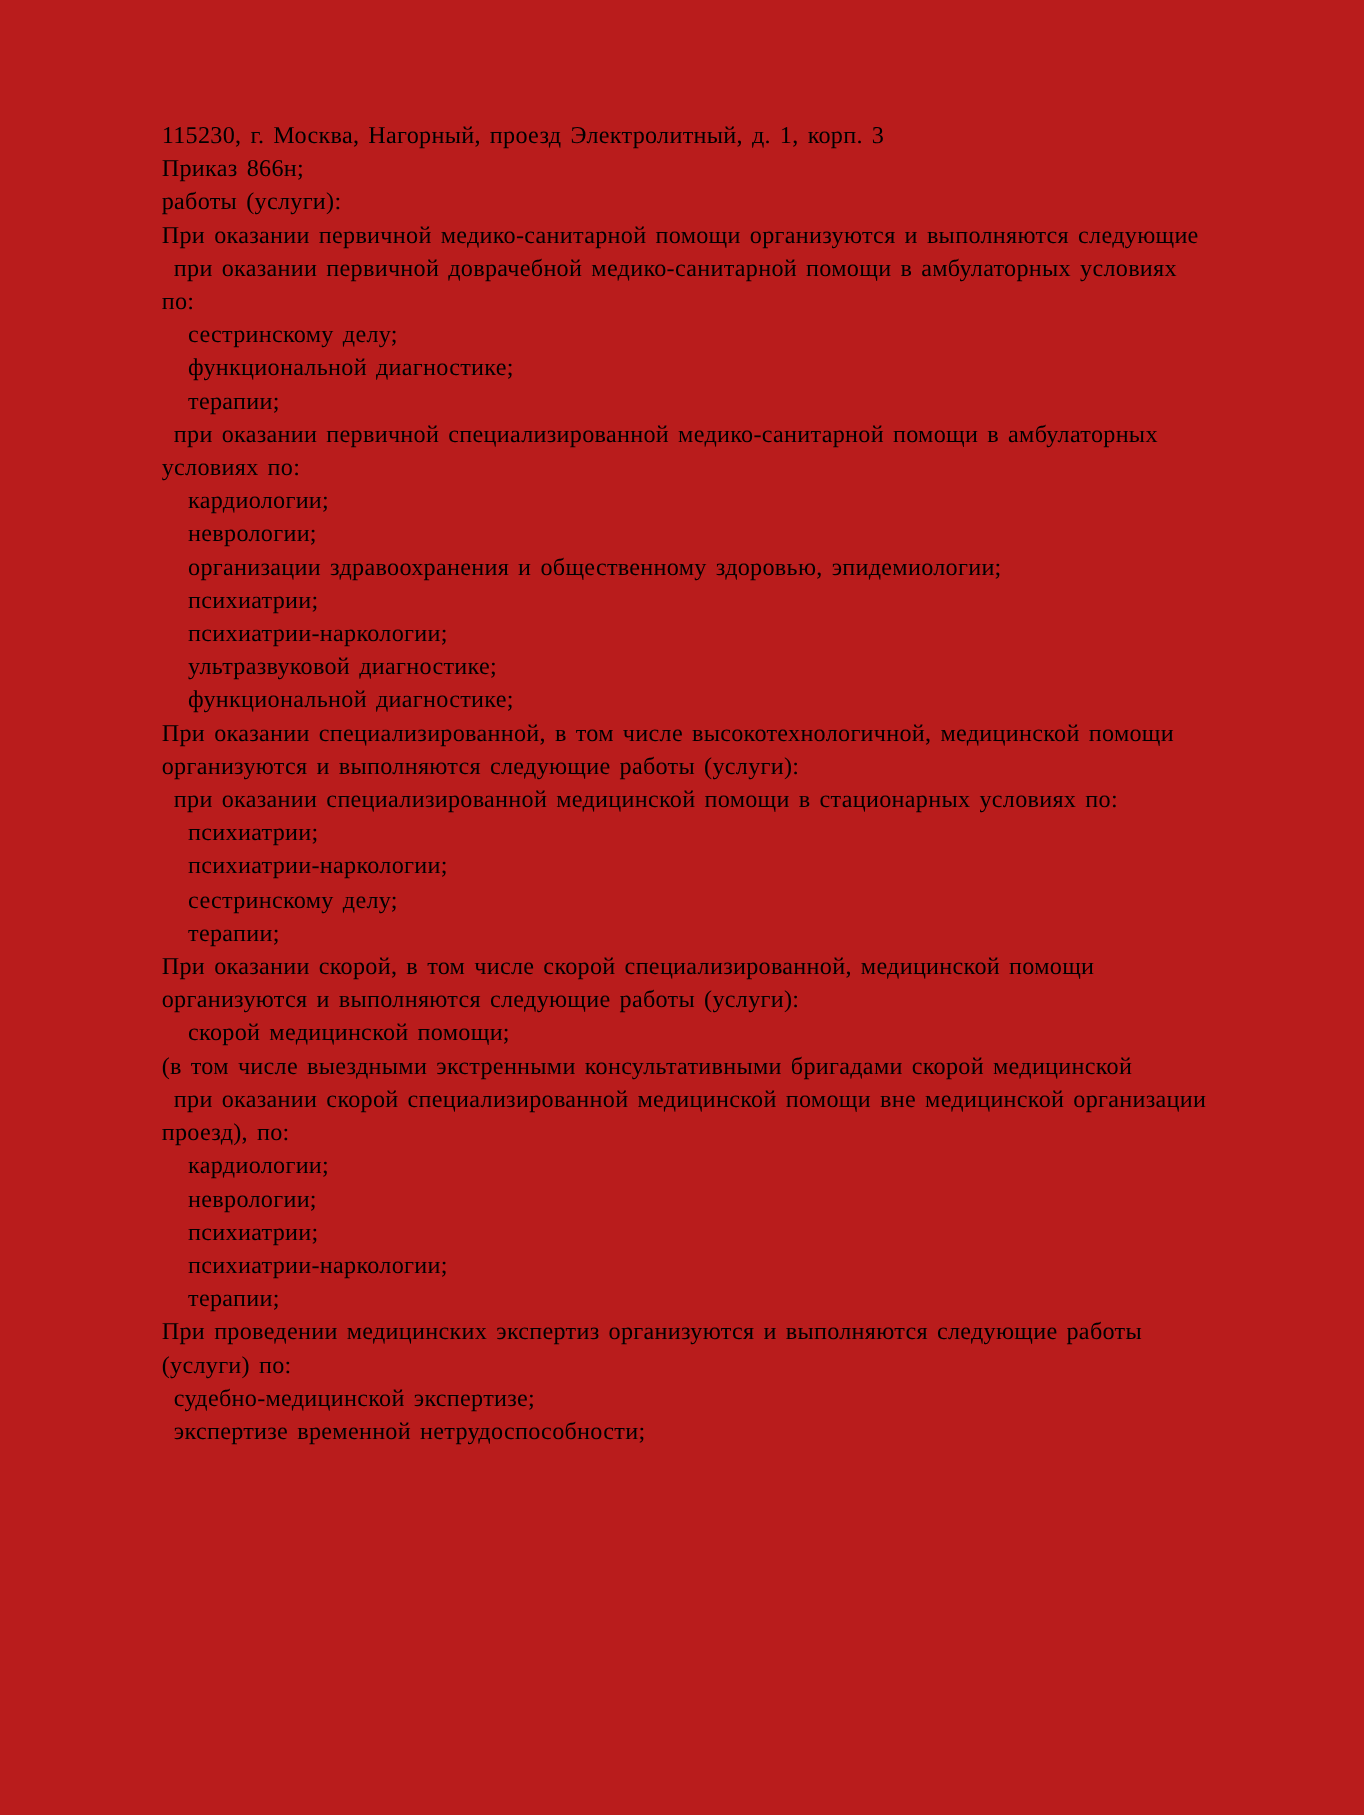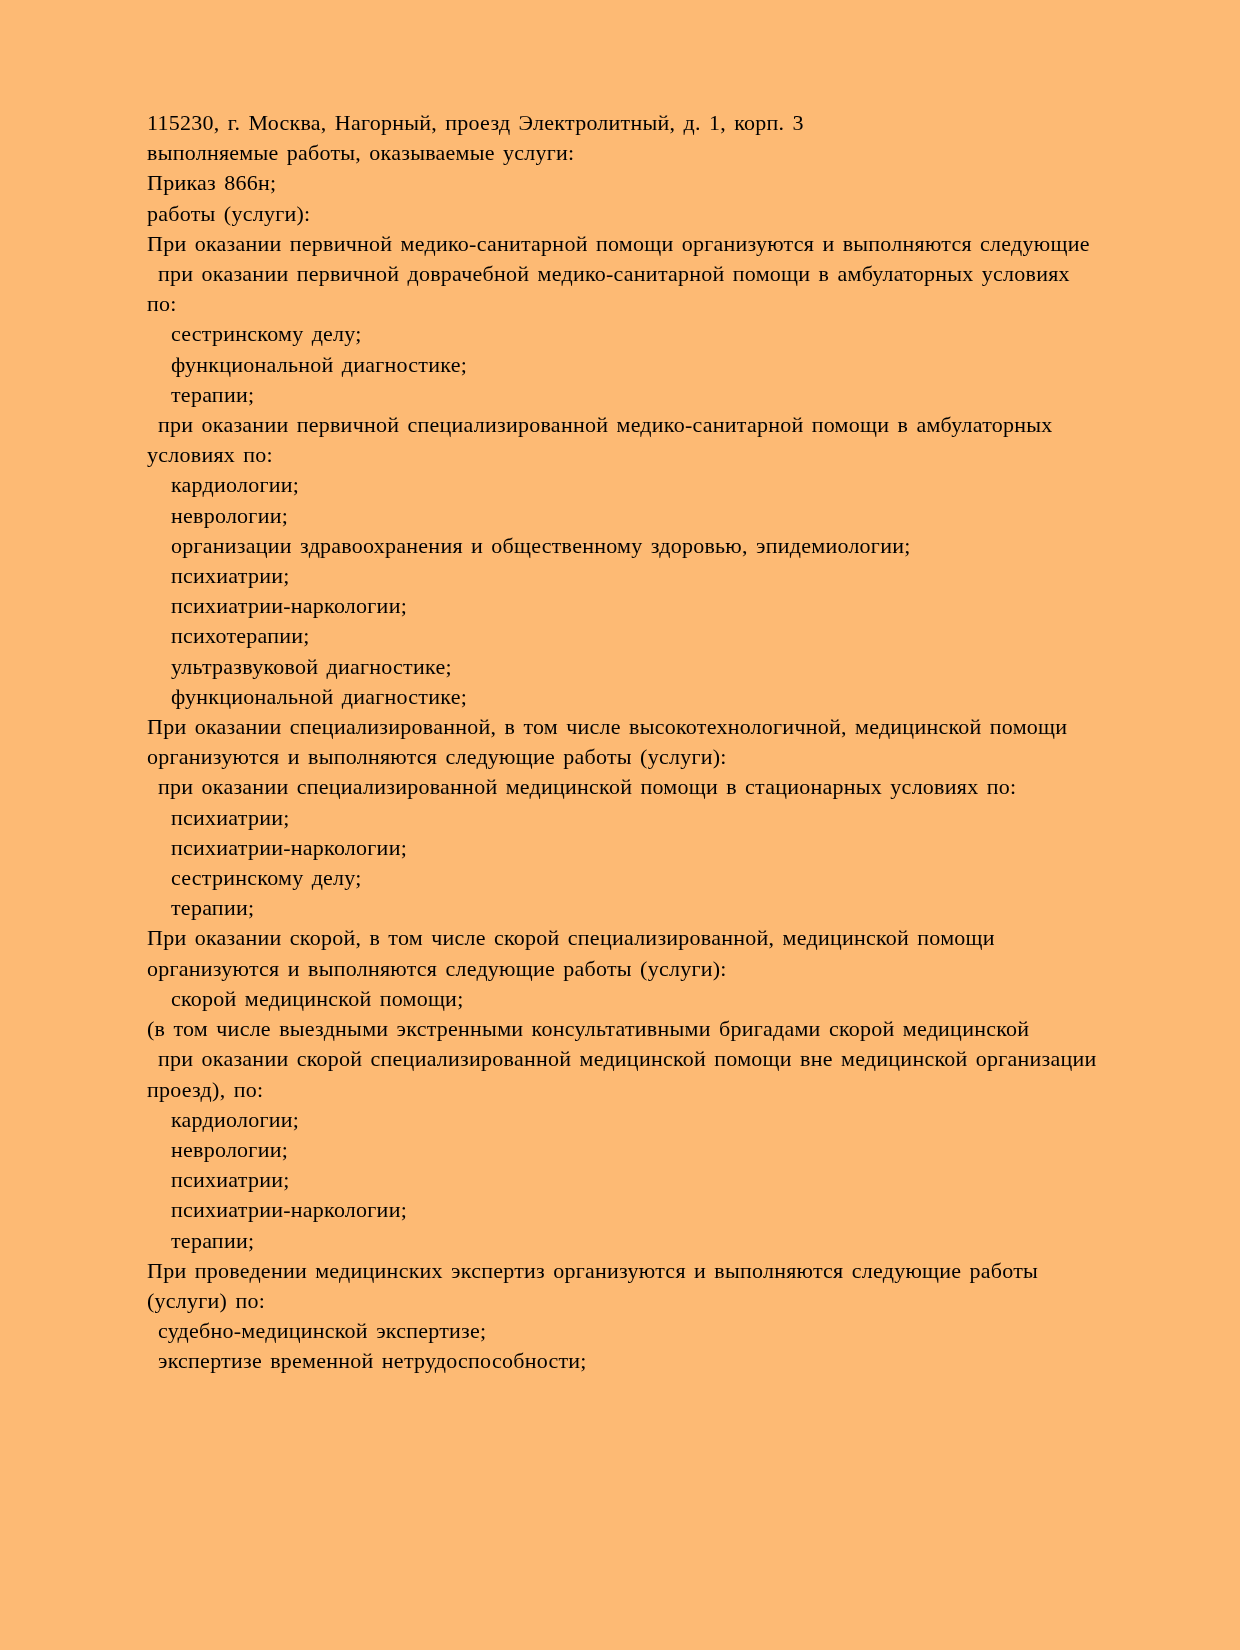--- a/index.html
+++ b/index.html
@@ -4,21 +4,21 @@
 <style>
   html, body {
     margin: 0;
     padding: 0;
     background: #ffffff;
   }
   .page {
     position: relative;
     width: 1240px;
     height: 1650px;
-    background: #fdba74;
+    background: #b91c1c;
     overflow: hidden;
     font-family: "Liberation Serif", "DejaVu Serif", serif;
     color: #000000;
   }
   .text-block {
     position: absolute;
     left: 147px;
     top: 108px;
     width: 1040px;
     font-size: 22px;
@@ -31,37 +31,35 @@
   }
   .line.indent-1 { padding-left: 11px; }
   .line.indent-2 { padding-left: 24px; }
 </style>
 </head>
 <body>
 
 <div class="page">
   <div class="text-block">
       <div class="line indent-0">115230, г. Москва, Нагорный, проезд Электролитный, д. 1, корп. 3</div>
-      <div class="line indent-0">выполняемые работы, оказываемые услуги:</div>
       <div class="line indent-0">Приказ 866н;</div>
       <div class="line indent-0">работы (услуги):</div>
       <div class="line indent-0">При оказании первичной медико-санитарной помощи организуются и выполняются следующие</div>
       <div class="line indent-1">при оказании первичной доврачебной медико-санитарной помощи в амбулаторных условиях</div>
       <div class="line indent-0">по:</div>
       <div class="line indent-2">сестринскому делу;</div>
       <div class="line indent-2">функциональной диагностике;</div>
       <div class="line indent-2">терапии;</div>
       <div class="line indent-1">при оказании первичной специализированной медико-санитарной помощи в амбулаторных</div>
       <div class="line indent-0">условиях по:</div>
       <div class="line indent-2">кардиологии;</div>
       <div class="line indent-2">неврологии;</div>
       <div class="line indent-2">организации здравоохранения и общественному здоровью, эпидемиологии;</div>
       <div class="line indent-2">психиатрии;</div>
       <div class="line indent-2">психиатрии-наркологии;</div>
-      <div class="line indent-2">психотерапии;</div>
       <div class="line indent-2">ультразвуковой диагностике;</div>
       <div class="line indent-2">функциональной диагностике;</div>
       <div class="line indent-0">При оказании специализированной, в том числе высокотехнологичной, медицинской помощи</div>
       <div class="line indent-0">организуются и выполняются следующие работы (услуги):</div>
       <div class="line indent-1">при оказании специализированной медицинской помощи в стационарных условиях по:</div>
       <div class="line indent-2">психиатрии;</div>
       <div class="line indent-2">психиатрии-наркологии;</div>
       <div class="line indent-2">сестринскому делу;</div>
       <div class="line indent-2">терапии;</div>
       <div class="line indent-0">При оказании скорой, в том числе скорой специализированной, медицинской помощи</div>

